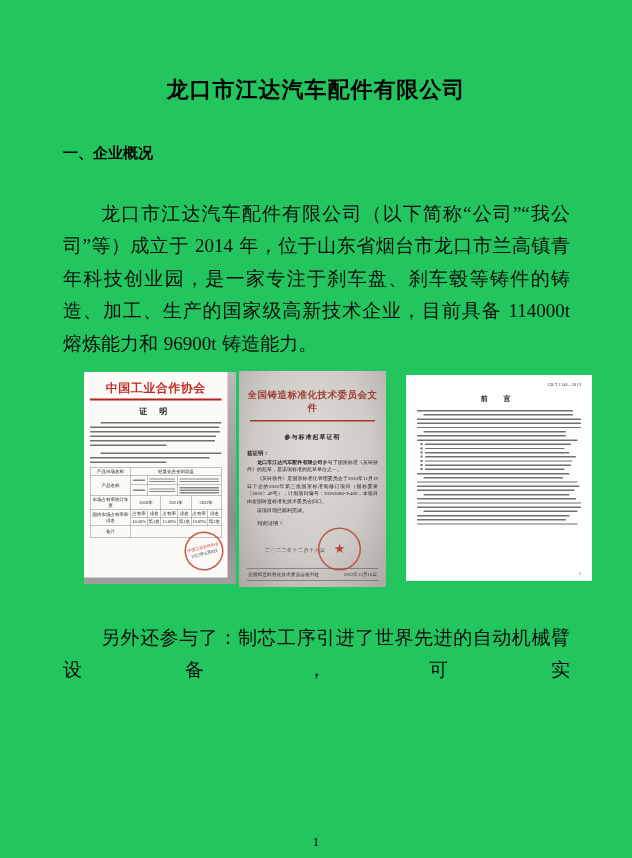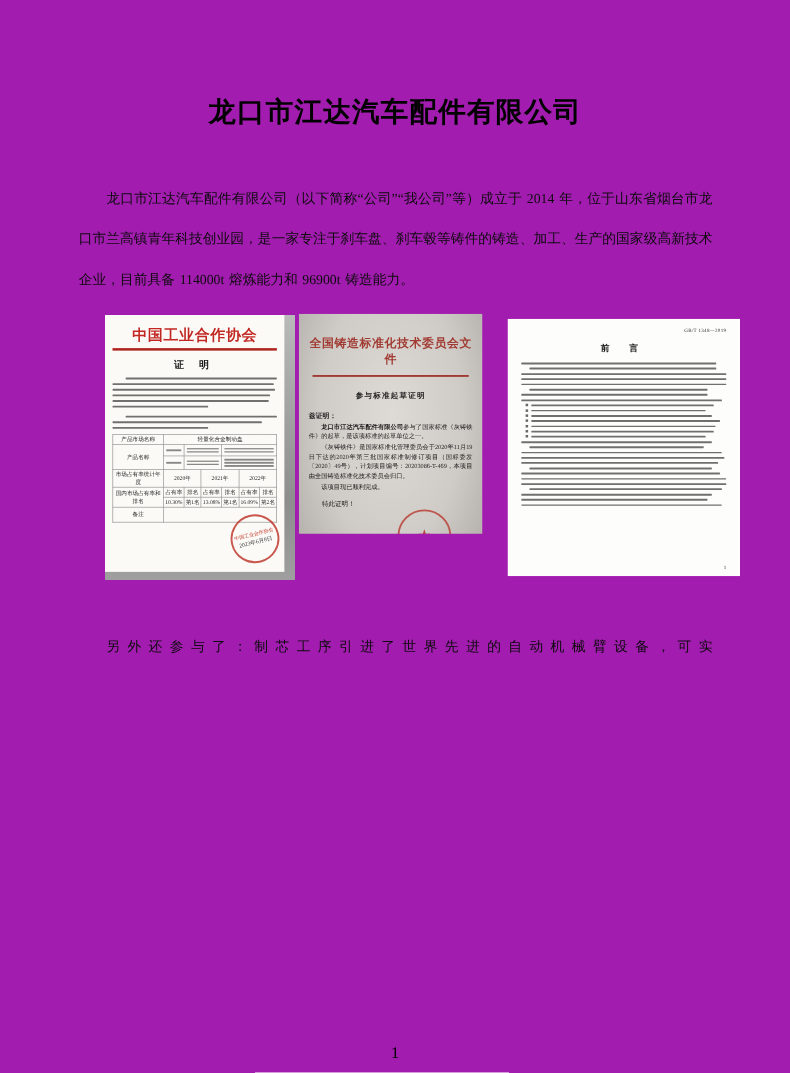--- a/index.html
+++ b/index.html
@@ -1,25 +1,25 @@
 <!DOCTYPE html>
 <html><head>
 <meta charset="utf-8">
 <style>
   * { margin:0; padding:0; box-sizing:border-box; }
   html,body { background:#ffffff; }
   body { width:632px; height:858px; overflow:hidden; font-family:"Liberation Serif", serif; color:#111; }
-  .page { position:relative; width:632px; height:858px; background:#a21caf; }
+  .page { position:relative; width:632px; height:858px; background:#22c55e; }
 
   
   .titles { padding-top:72px; text-align:center; }
   .title-line { font-size:22px; font-weight:bold; line-height:36px; letter-spacing:1px; color:#000; }
   .section-heading { margin:36px 62px 0 63px; font-size:15px; font-weight:bold; color:#000; }
   .body-text { margin:10px 62px 0 63px; }
-  .body-text p { font-size:11px; line-height:32.4px; text-align:justify; text-indent:2em; color:#0c0c0c; word-spacing:1px;margin-top:35px; }
+  .body-text p { font-size:19px; line-height:32.4px; text-align:justify; text-indent:2em; color:#0c0c0c; word-spacing:1px;margin-top:35px; }
   .body-text p.force-justify { text-align-last:justify; }
   .page-number { position:absolute; bottom:8px; left:0; right:0; text-align:center; font-size:13px; color:#000; }
 
   
   .images-row { display:flex; margin:11px 0 0 84px; height:216px; }
   .cert-outer { position:relative; overflow:hidden; }
   .cert-inner { position:absolute; left:0; top:0; transform:scale(0.5); transform-origin:0 0; }
 
   
   .sim-line { height:3px; margin-bottom:6px; background:#4e4e4e; opacity:.8; border-radius:1px; }
@@ -40,21 +40,21 @@
   .c1-table .lbl { width:31%; }
   .c1-table .tiny-bars div { height:2.5px; background:#555; opacity:.7; margin:2.5px 3px; }
   .c1-table .note-cell { height:24px; }
   .seal { border-radius:50%; position:absolute; }
   .c1-seal { right:8px; bottom:14px; width:78px; height:78px; border:3px solid rgba(190,58,48,.85);
              transform:rotate(-14deg); display:flex; flex-direction:column; align-items:center; justify-content:center; }
   .c1-seal .s-org { font-size:8px; color:#c0392b; text-align:center; line-height:1.2; }
   .c1-seal .s-date { font-size:9px; color:#3a3a3a; margin-top:2px; }
 
   
-  .c2-outer { width:147px; height:176px; margin-right:20px; }
+  .c2-outer { width:147px; height:216px; margin-right:20px; }
   .c2-inner { width:294px; height:432px;
               background:radial-gradient(ellipse at 50% 38%, #dedad5 0%, #cfcbc6 55%, #aba7a2 100%);
               padding:34px 16px 12px; display:flex; flex-direction:column; }
   .c2-title { font-size:19px; font-weight:bold; color:#a03a32; text-align:center; letter-spacing:1px; }
   .c2-rule  { height:3px; background:#a03a32; margin:12px 6px 0; }
   .c2-heading { font-size:12px; color:#222; text-align:center; margin-top:22px; letter-spacing:2px; font-weight:bold; }
   .c2-salut { font-size:11px; font-weight:bold; margin-top:16px; color:#1a1a1a; }
   .c2-para { font-size:10px; line-height:15px; text-align:justify; text-indent:2em; margin-top:3px; color:#1a1a1a; }
   .c2-para .company { font-weight:bold; }
   .c2-closing { font-size:10.5px; margin-top:12px; text-indent:2em; color:#1a1a1a; }
@@ -76,20 +76,21 @@
 </style>
 </head>
 <body>
 
 <div class="page">
 
   <div class="titles">
     <div class="title-line">龙口市江达汽车配件有限公司</div>
   </div>
 
+  <div class="section-heading">一、企业概况</div>
 
   <div class="body-text">
     <p>龙口市江达汽车配件有限公司（以下简称“公司”“我公司”等）成立于 2014 年，位于山东省烟台市龙口市兰高镇青年科技创业园，是一家专注于刹车盘、刹车毂等铸件的铸造、加工、生产的国家级高新技术企业，目前具备 114000t 熔炼能力和 96900t 铸造能力。</p>
   </div>
 
   <div class="images-row">
 
     <div class="cert-outer c1-outer">
       <div class="cert-inner c1-inner">
         <div class="c1-page">

